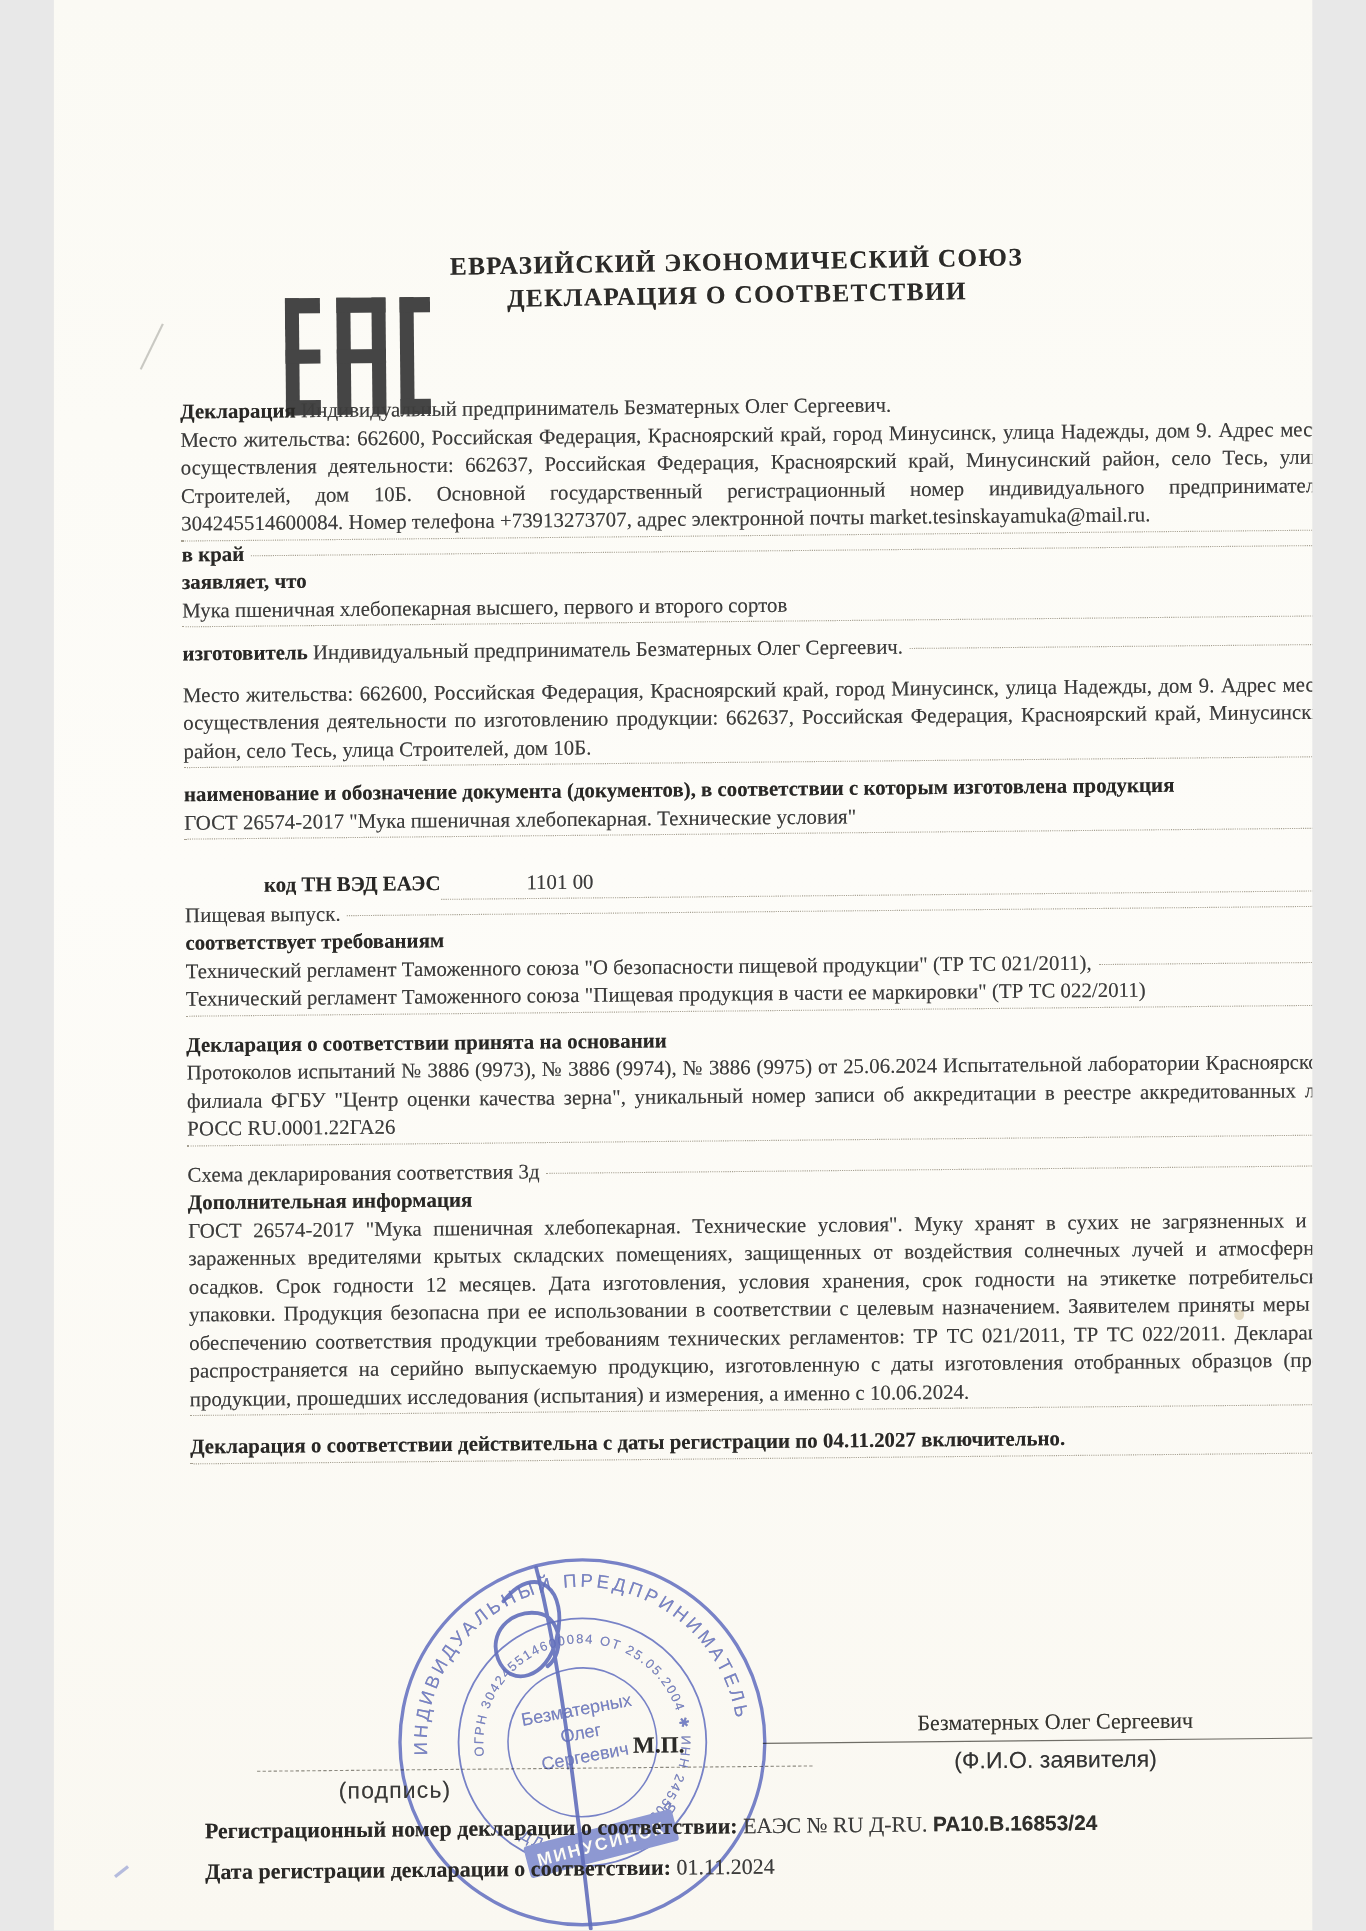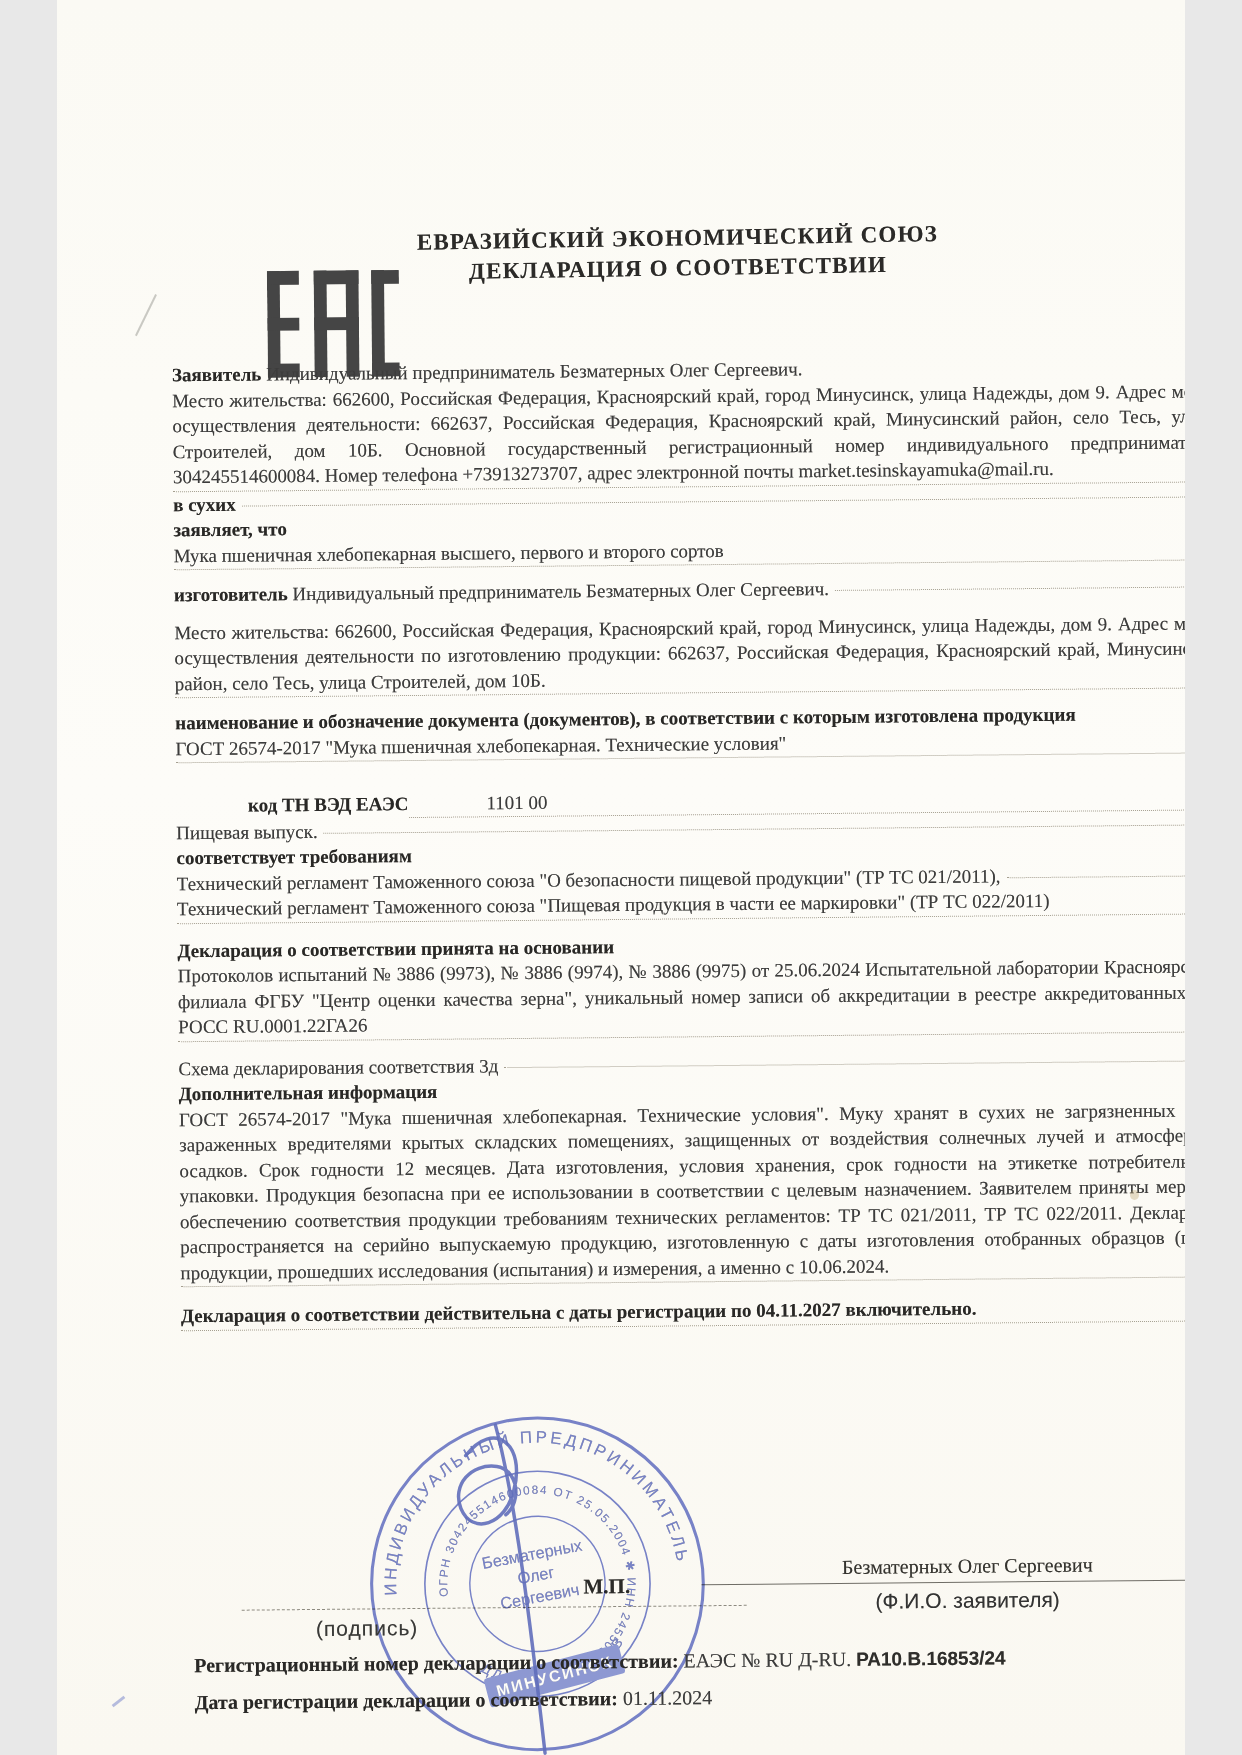--- a/index.html
+++ b/index.html
@@ -4,20 +4,21 @@
 <style>
   html,body{margin:0;padding:0;background:#e8e8e8;}
   .page{
     position:relative;
     width:1128px;height:1755px;
     margin:0 auto;
     background:linear-gradient(180deg,#fbfaf4 0%,#fdfcf8 45%,#faf8f1 100%);
     overflow:hidden;
     font-family:"Liberation Serif", serif;
     color:#3c3c3c;
+    padding-left:16px;
   }
   .rot{position:absolute;inset:0;transform:rotate(-0.55deg);transform-origin:50% 40%;}
   .txt{text-shadow:0 0 .6px rgba(80,78,72,.55);}
   b,.b{font-weight:bold;color:#292826;}
   
   .eac-logo{position:absolute;left:214px;top:262px;width:132px;height:118px;}
   .title{
     position:absolute;left:315px;top:224px;width:620px;
     text-align:center;font-weight:bold;font-size:23px;line-height:30px;
     letter-spacing:1.2px;color:#2b2a28;transform:rotate(-0.4deg);
@@ -75,28 +76,28 @@
     </svg>
 
     <div class="title txt">
       <div>ЕВРАЗИЙСКИЙ ЭКОНОМИЧЕСКИЙ СОЮЗ</div>
       <div>ДЕКЛАРАЦИЯ О СООТВЕТСТВИИ</div>
     </div>
 
     <div class="main txt">
 
       <div class="para u">
-        <b>Заявитель</b>
+        <b>Декларация</b>
         <span>Индивидуальный предприниматель Безматерных Олег Сергеевич.</span>
         <br>
         <span>Место жительства: 662600, Российская Федерация, Красноярский край, город Минусинск, улица Надежды, дом 9. Адрес места осуществления деятельности: 662637, Российская Федерация, Красноярский край, Минусинский район, село Тесь, улица Строителей, дом 10Б. Основной государственный регистрационный номер индивидуального предпринимателя: 304245514600084. Номер телефона +73913273707, адрес электронной почты market.tesinskayamuka@mail.ru.</span>
       </div>
 
       <div class="row">
-        <b>в сухих</b>
+        <b>в край</b>
         <span class="fill"></span>
       </div>
 
       <div>
         <b>заявляет, что</b>
       </div>
 
       <div class="row u">
         <span>Мука пшеничная хлебопекарная высшего, первого и второго сортов</span>
         <span class="fill" style="border-bottom:none"></span>

